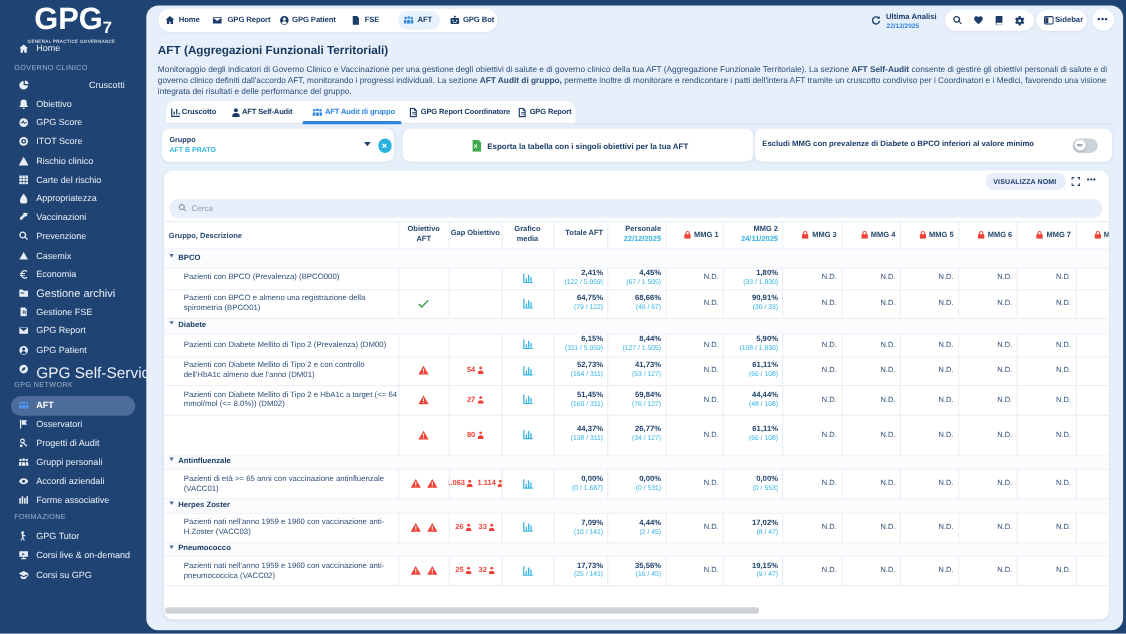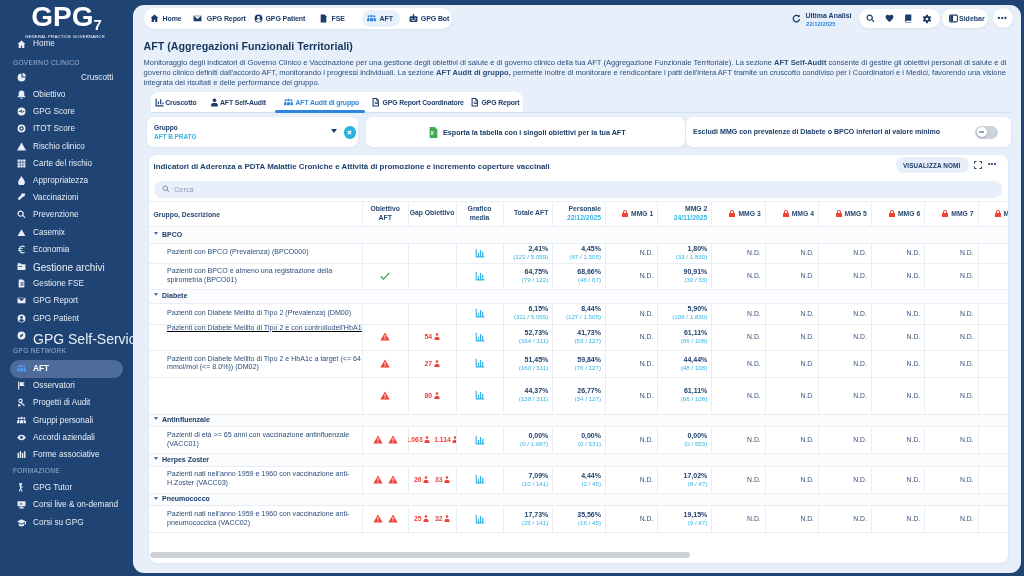--- a/index.html
+++ b/index.html
@@ -329,21 +329,20 @@
         <text x="2.5" y="12" font-size="8" fill="#fff" font-weight="bold">X</text>
       </svg>
     </div>
 <div class="abs nowrap b" style="left:443px;top:128px;font-size:7.2px;color:#1b3c68;">Esporta la tabella con i singoli obiettivi per la tua AFT</div>
 <div class="card" style="left:686px;top:117px;width:325px;height:30px;"></div>
 <div class="abs nowrap b" style="left:693px;top:128.3px;font-size:7.05px;color:#1b3c68;">Escludi MMG con prevalenze di Diabete o BPCO inferiori al valore minimo</div>
 <div class="abs" style="left:975px;top:125.5px;width:22.5px;height:13px;background:#ccd3dc;border-radius:7px;"></div>
 <div class="abs" style="left:976.5px;top:127px;width:10px;height:10px;background:#fff;border-radius:50%;box-shadow:0 1px 2px rgba(0,0,0,.2);"></div>
 <div class="abs" style="left:979px;top:131.3px;width:5px;height:1.4px;background:#9aa5b1;"></div>
 <div class="card" style="left:148.5px;top:155px;width:859.5px;height:408px;border-radius:8px;overflow:hidden;"></div>
-<div class="abs nowrap b" style="left:153.5px;top:161.5px;font-size:7.9px;color:#1d3f6c;">Indicatori di Aderenza a PDTA Malattie Croniche e Attività di promozione e incremento coperture vaccinali</div>
 <div class="abs" style="left:896px;top:157px;width:73px;height:16px;background:#e7eef9;border-radius:8px;"></div>
 <div class="abs nowrap b" style="left:903px;top:162px;font-size:6.4px;letter-spacing:.1px;color:#1b3c68;">VISUALIZZA NOMI</div>
 <div class="abs" style="left:974px;top:161px;">
       <svg width="8" height="8" viewBox="0 0 16 16" fill="none" stroke="#1b3c68" stroke-width="2">
         <path d="M1 5V1h4M11 1h4v4M15 11v4h-4M5 15H1v-4"></path>
       </svg>
     </div>
 <div class="abs b" style="left:988px;top:160px;font-size:7px;letter-spacing:.4px;color:#1b3c68;">•••</div>
 <div class="abs" style="left:154px;top:181px;width:848px;height:16.5px;background:#e9effa;border-radius:8px;"></div>
 <div class="abs" style="left:162px;top:185.3px;">
@@ -565,21 +564,21 @@
       </div>
 <div class="abs" style="left:669.5px;top:147.7px;width:52.9px;height:20.9px;display:flex;flex-direction:column;justify-content:center;align-items:flex-end;padding-right:4.0px;overflow:hidden;">
         <div class="nowrap" style="font-size:6.8px;color:#33517a;">N.D.</div>
       </div>
 <div class="abs" style="left:722.4px;top:147.7px;width:53.3px;height:20.9px;display:flex;flex-direction:column;justify-content:center;align-items:flex-end;padding-right:4.0px;overflow:hidden;">
         <div class="nowrap" style="font-size:6.8px;color:#33517a;">N.D.</div>
       </div>
 <div class="abs" style="left:775.7px;top:147.7px;width:53.4px;height:20.9px;display:flex;flex-direction:column;justify-content:center;align-items:flex-end;padding-right:4.0px;overflow:hidden;">
         <div class="nowrap" style="font-size:6.8px;color:#33517a;">N.D.</div>
       </div>
-<div class="abs" style="left:18.5px;top:168.6px;width:195.4px;height:26.6px;display:flex;flex-direction:row;justify-content:space-between;overflow:hidden;text-decoration:underline;">
+<div class="abs" style="left:18.5px;top:168.6px;width:195.4px;height:26.6px;display:flex;flex-direction:column;justify-content:center;overflow:hidden;">
         <div class="nowrap" style="font-size:7.1px;color:#2c4d79;line-height:8.9px;">Pazienti con Diabete Mellito di Tipo 2 e con controllo</div>
         <div class="nowrap" style="font-size:7.1px;color:#2c4d79;line-height:8.9px;">dell'HbA1c almeno due l'anno (DM01)</div>
       </div>
 <div class="abs" style="left:213.9px;top:168.6px;width:45.6px;height:26.6px;display:flex;flex-direction:column;justify-content:center;align-items:center;padding-right:0.0px;overflow:hidden;">
         <div style="display:flex;align-items:center;">
           <svg width="10" height="9" viewBox="0 0 20 18" style="display:inline-block;">
             <path d="M10 1L19.3 17H.7z" fill="#ef4136"></path>
             <rect x="9" y="6.2" width="2" height="5.2" fill="#fff"></rect>
             <rect x="9" y="12.8" width="2" height="2" fill="#fff"></rect>
           </svg>

